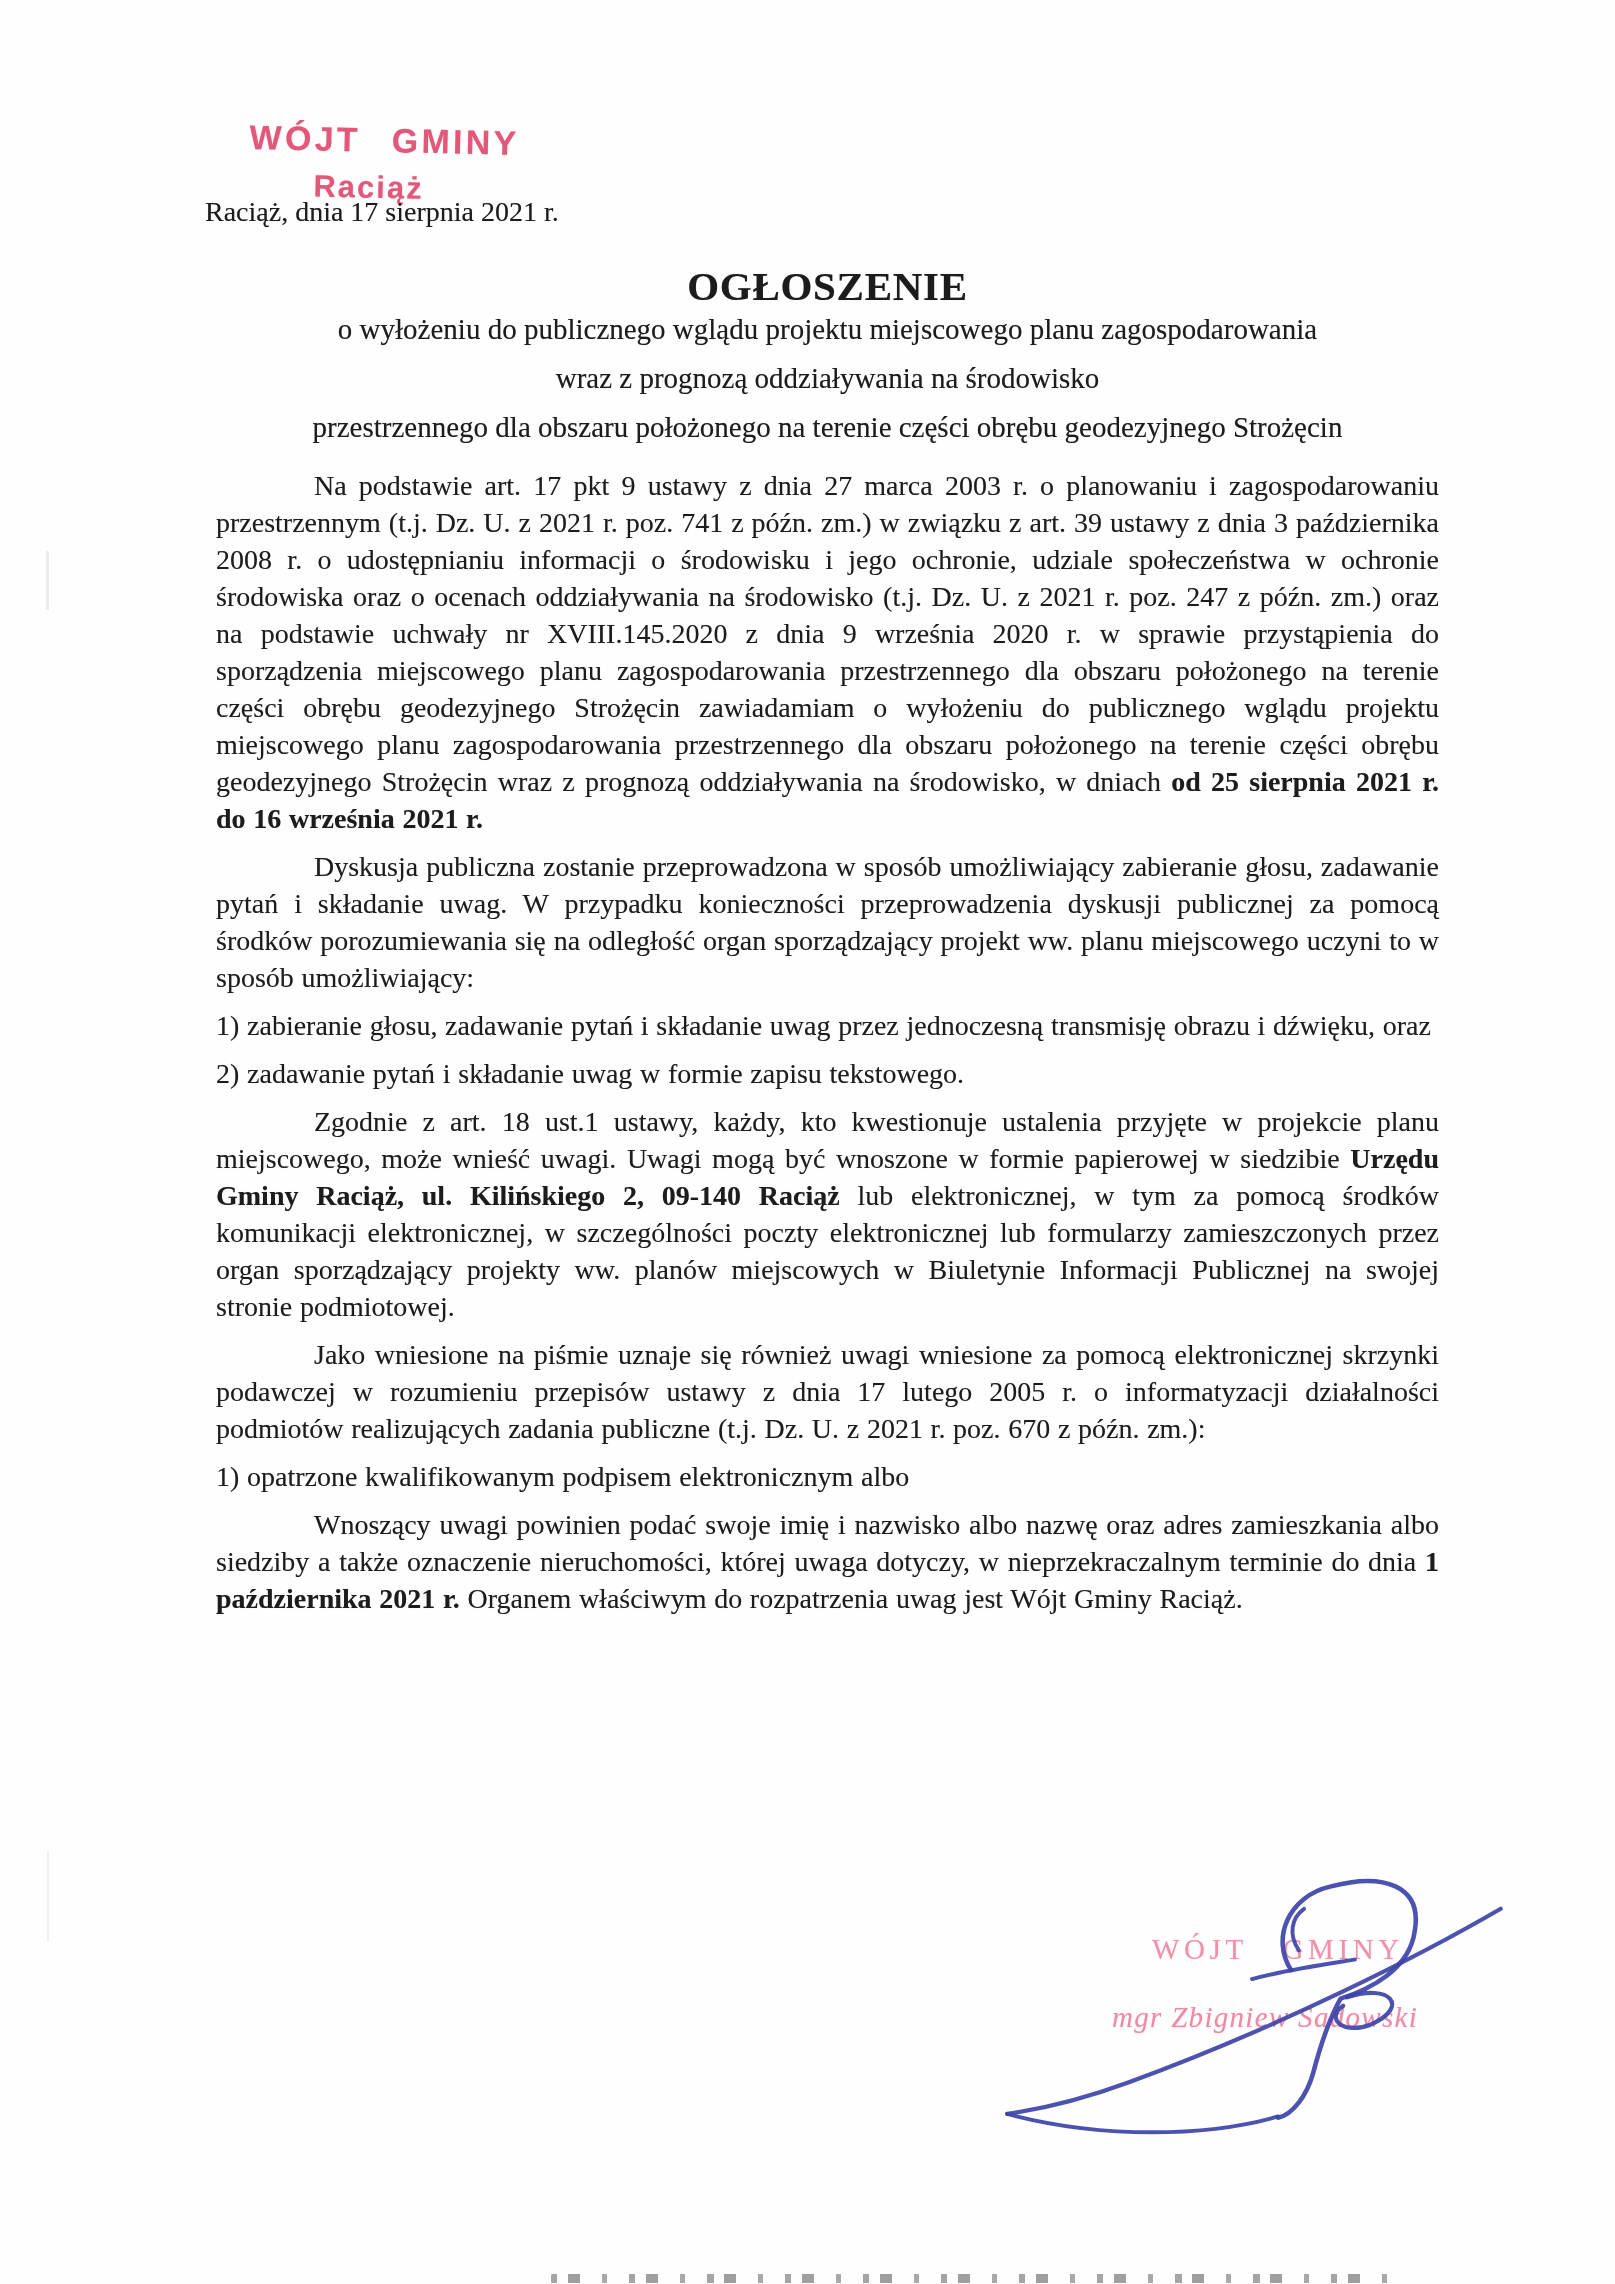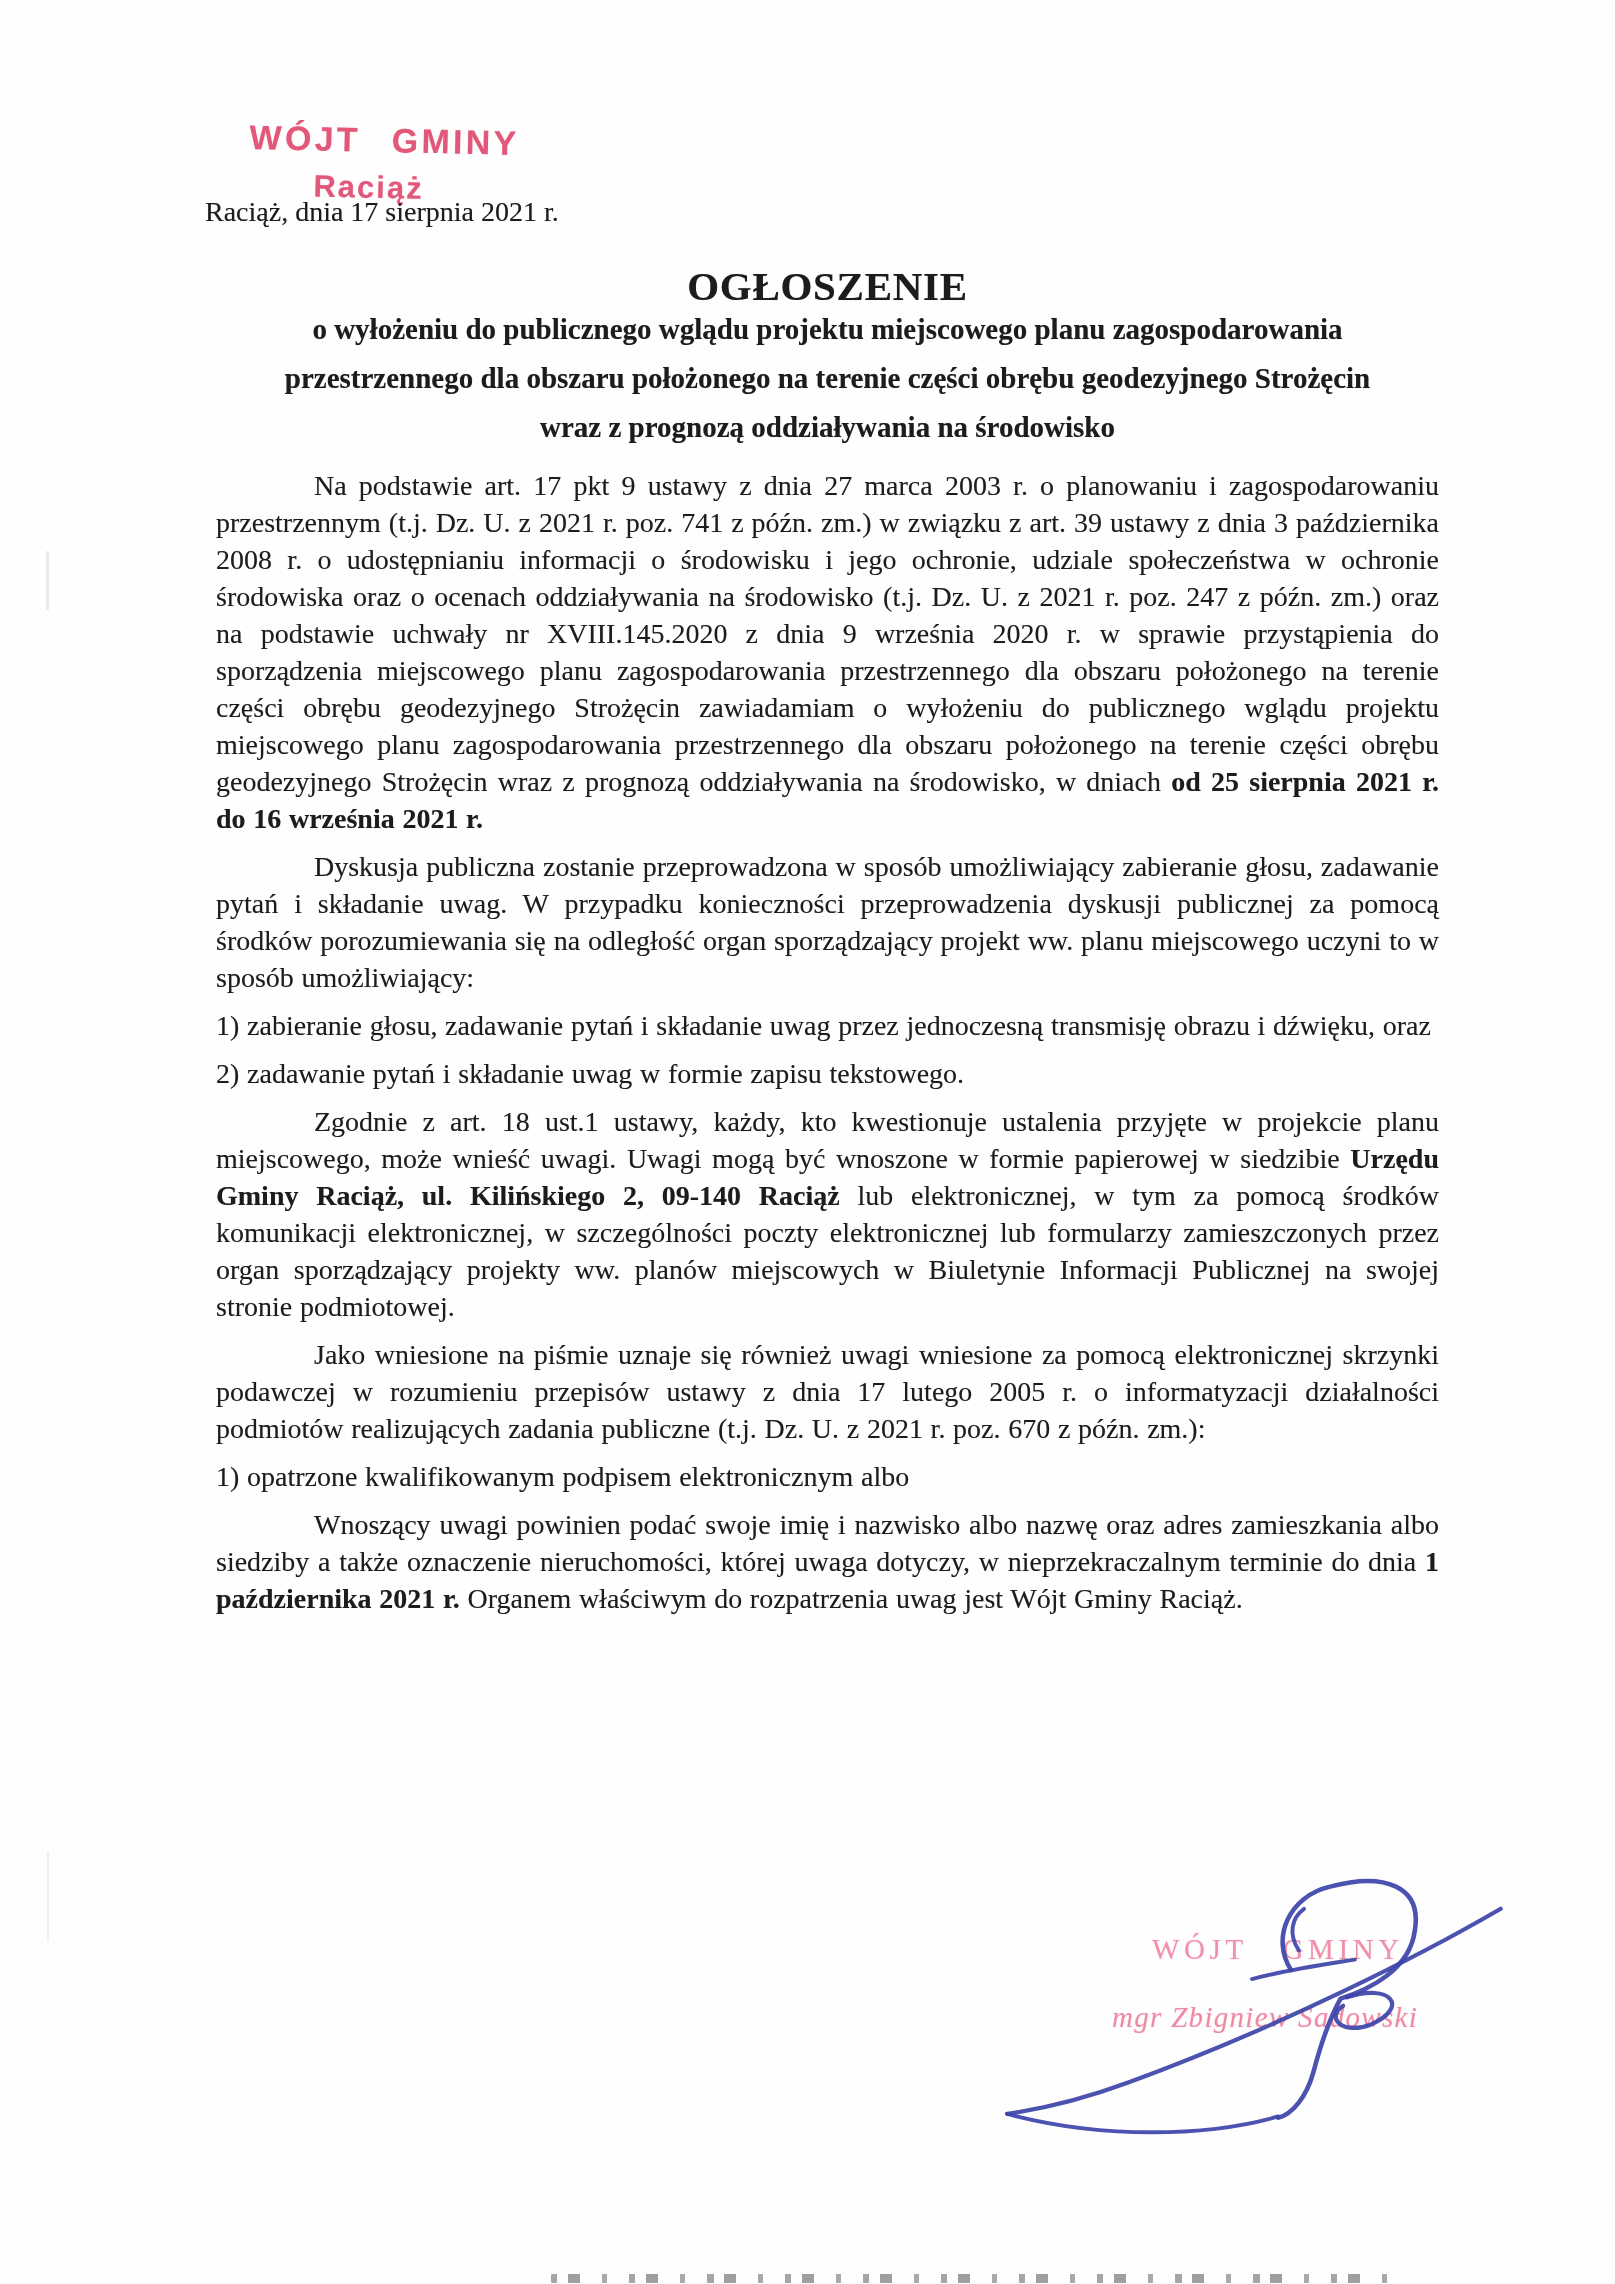--- a/index.html
+++ b/index.html
@@ -43,21 +43,21 @@
   }
 
   
   .doc-title{
     position:absolute;left:205px;top:262px;width:1245px;
     text-align:center;font-size:41px;font-weight:bold;letter-spacing:0.7px;
     text-shadow:0 0 0.7px rgba(0,0,0,.4);
   }
   .doc-subtitle{
     position:absolute;left:205px;top:305px;width:1245px;
-    text-align:center;font-size:29px;font-weight:bold;line-height:49px;
+    text-align:center;font-size:29px;font-weight:normal;line-height:49px;
     text-shadow:0 0 0.7px rgba(0,0,0,.4);
   }
 
   
   .doc-body{
     position:absolute;left:205px;top:456px;width:1245px;
     font-size:28px;line-height:37px;
     text-shadow:0 0 0.7px rgba(0,0,0,.32);
   }
   .doc-body p.para{margin:11px;text-align:justify;word-spacing:0.7px;}
@@ -104,22 +104,22 @@
     <div class="l1">WÓJT GMINY</div>
     <div class="l2">Raciąż</div>
   </div>
 
   <div class="date-line">Raciąż, dnia 17 sierpnia 2021 r.</div>
 
   <div class="doc-title">OGŁOSZENIE</div>
 
   <div class="doc-subtitle">
       <div>o wyłożeniu do publicznego wglądu projektu miejscowego planu zagospodarowania</div>
+      <div>wraz z prognozą oddziaływania na środowisko</div>
       <div>przestrzennego dla obszaru położonego na terenie części obrębu geodezyjnego Strożęcin</div>
-      <div>wraz z prognozą oddziaływania na środowisko</div>
     </div>
 
   <div class="doc-body">
       <p class="para indent"><span>Na podstawie art. 17 pkt 9 ustawy z dnia 27 marca 2003 r. o planowaniu i zagospodarowaniu przestrzennym (t.j. Dz. U. z 2021 r. poz. 741 z późn. zm.) w związku z art. 39 ustawy z dnia 3 października 2008 r. o udostępnianiu informacji o środowisku i jego ochronie, udziale społeczeństwa w ochronie środowiska oraz o ocenach oddziaływania na środowisko (t.j. Dz. U. z 2021 r. poz. 247 z późn. zm.) oraz na podstawie uchwały nr XVIII.145.2020 z dnia 9 września 2020 r. w sprawie przystąpienia do sporządzenia miejscowego planu zagospodarowania przestrzennego dla obszaru położonego na terenie części obrębu geodezyjnego Strożęcin zawiadamiam o wyłożeniu do publicznego wglądu projektu miejscowego planu zagospodarowania przestrzennego dla obszaru położonego na terenie części obrębu geodezyjnego Strożęcin wraz z prognozą oddziaływania na środowisko, w dniach </span><b>od 25 sierpnia 2021 r. do 16 września 2021 r.</b></p>
       <p class="para indent"><span>Dyskusja publiczna zostanie przeprowadzona w sposób umożliwiający zabieranie głosu, zadawanie pytań i składanie uwag. W przypadku konieczności przeprowadzenia dyskusji publicznej za pomocą środków porozumiewania się na odległość organ sporządzający projekt ww. planu miejscowego uczyni to w sposób umożliwiający:</span></p>
       <p class="para flush"><span>1) zabieranie głosu, zadawanie pytań i składanie uwag przez jednoczesną transmisję obrazu i dźwięku, oraz</span></p>
       <p class="para flush"><span>2) zadawanie pytań i składanie uwag w formie zapisu tekstowego.</span></p>
       <p class="para indent"><span>Zgodnie z art. 18 ust.1 ustawy, każdy, kto kwestionuje ustalenia przyjęte w projekcie planu miejscowego, może wnieść uwagi. Uwagi mogą być wnoszone w formie papierowej w siedzibie </span><b>Urzędu Gminy Raciąż, ul. Kilińskiego 2, 09-140 Raciąż</b><span> lub elektronicznej, w tym za pomocą środków komunikacji elektronicznej, w szczególności poczty elektronicznej lub formularzy zamieszczonych przez organ sporządzający projekty ww. planów miejscowych w Biuletynie Informacji Publicznej na swojej stronie podmiotowej.</span></p>
       <p class="para indent"><span>Jako wniesione na piśmie uznaje się również uwagi wniesione za pomocą elektronicznej skrzynki podawczej w rozumieniu przepisów ustawy z dnia 17 lutego 2005 r. o informatyzacji działalności podmiotów realizujących zadania publiczne (t.j. Dz. U. z 2021 r. poz. 670 z późn. zm.):</span></p>
       <p class="para flush"><span>1) opatrzone kwalifikowanym podpisem elektronicznym albo</span></p>

